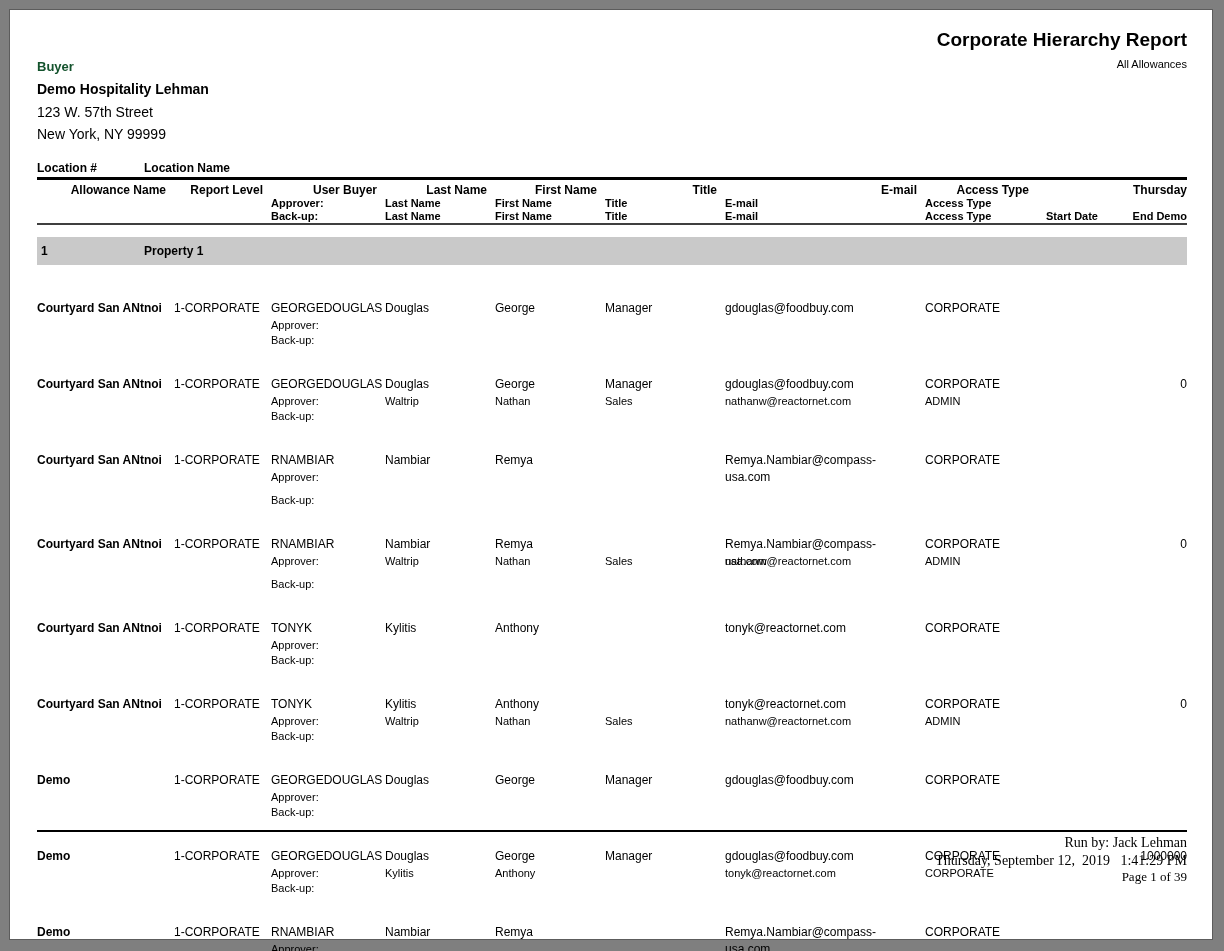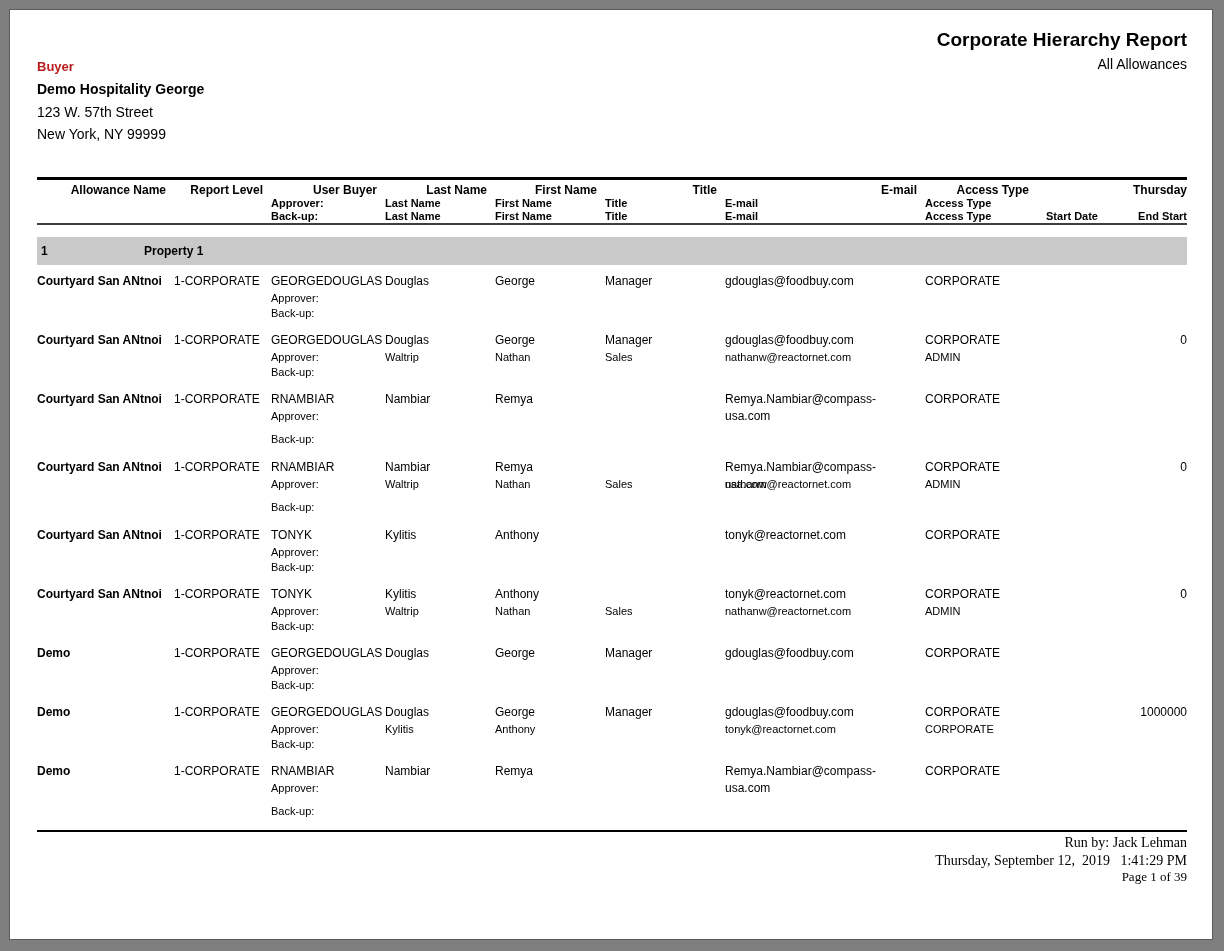--- a/index.html
+++ b/index.html
@@ -16,21 +16,21 @@
   .content{position:absolute;left:27px;top:0;width:1150px;}
 
   
   .hdr-left{position:absolute;left:27px;top:45px;}
   .buyer{font-size:13px;font-weight:bold;line-height:23px;}
   .company{font-size:14px;font-weight:bold;line-height:23px;}
   .addr{font-size:14px;line-height:22px;}
   .hdr-right{position:absolute;right:25px;top:18px;text-align:right;}
   .rpt-title{font-size:19px;font-weight:bold;line-height:24px;}
   .rpt-dt{font-size:13.5px;line-height:21px;}
-  .rpt-scope{font-size:14px;line-height:25px;}
+  .rpt-scope{font-size:11px;line-height:25px;}
 
   
   .loc-row{position:absolute;top:151px;display:grid;grid-template-columns:107px auto;
            font-size:12px;font-weight:bold;}
   .rule-thick{position:absolute;top:167px;height:3px;background:#000;}
   .rule-thin{position:absolute;top:213px;height:2px;background:#3f3f3f;}
   .rule-footer{position:absolute;top:820px;height:2px;background:#000;}
 
   
   .row{display:grid;
@@ -49,49 +49,53 @@
   #col-headers .line.l1{font-size:12px;line-height:14px;min-height:14px;text-align:right;}
 
   
   .band{position:absolute;top:227px;height:28px;background:#c9c9c9;
         display:grid;grid-template-columns:107px auto;align-items:center;
         font-size:12px;font-weight:bold;}
   .band .num{padding-left:4px;}
 
   
   #rows{position:absolute;top:262px;}
-  #rows .row{margin-bottom:10px;}
+  #rows .row{margin-bottom:10px;margin-top:27px;}
   #rows .row.tall{margin-bottom:11px;}
   #rows .row.tall .l3{margin-top:8px;}
   .cell-allowance_name .l1{font-weight:bold;}
 
   
   .footer{position:absolute;right:25px;top:824px;text-align:right;
           font-family:"Liberation Serif",serif;margin-left:20px;}
   .f-run{font-size:14px;line-height:18px;}
   .f-dt{font-size:14px;line-height:17px;}
   .f-pg{font-size:13px;line-height:16px;}
 </style>
 </head>
 <body style="background: rgb(127, 127, 127);">
 
 <div class="page">
 
   <div class="hdr-left">
-    <div class="buyer" style="color: #b91c1c;">Buyer</div>
-    <div class="company">Demo Hospitality George</div>
+    <div class="buyer" style="color: #14532d;">Buyer</div>
+    <div class="company">Demo Hospitality Lehman</div>
     <div class="addr">123 W. 57th Street</div>
     <div class="addr">New York, NY 99999</div>
   </div>
 
   <div class="hdr-right">
     <div class="rpt-title">Corporate Hierarchy Report</div>
     <div class="rpt-scope">All Allowances</div>
   </div>
 
+  <div class="loc-row content">
+    <span>Location #</span>
+    <span>Location Name</span>
+  </div>
 
   <div class="rule-thick content"></div>
 
   <div id="col-headers" class="content">
       <div class="row">
         <div class="cell cell-allowance_name">
           <div class="line l1">Allowance Name</div>
           <div class="line l2">&nbsp;</div>
           <div class="line l3">&nbsp;</div>
         </div>
@@ -131,21 +135,21 @@
           <div class="line l3">Access Type</div>
         </div>
         <div class="cell cell-start_date r">
           <div class="line l1">&nbsp;</div>
           <div class="line l2">&nbsp;</div>
           <div class="line l3">Start Date</div>
         </div>
         <div class="cell cell-end_allowance r">
           <div class="line l1">Thursday</div>
           <div class="line l2">&nbsp;</div>
-          <div class="line l3">End Start</div>
+          <div class="line l3">End Demo</div>
         </div>
       </div>
     </div>
 
   <div class="rule-thin content"></div>
 
   <div class="band content" style="background: rgb(201, 201, 201);">
     <span class="num">1</span>
     <span>Property 1</span>
   </div>

